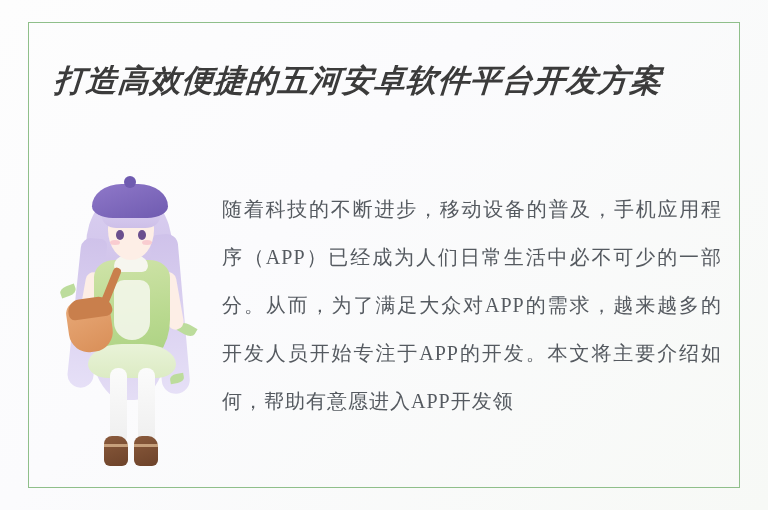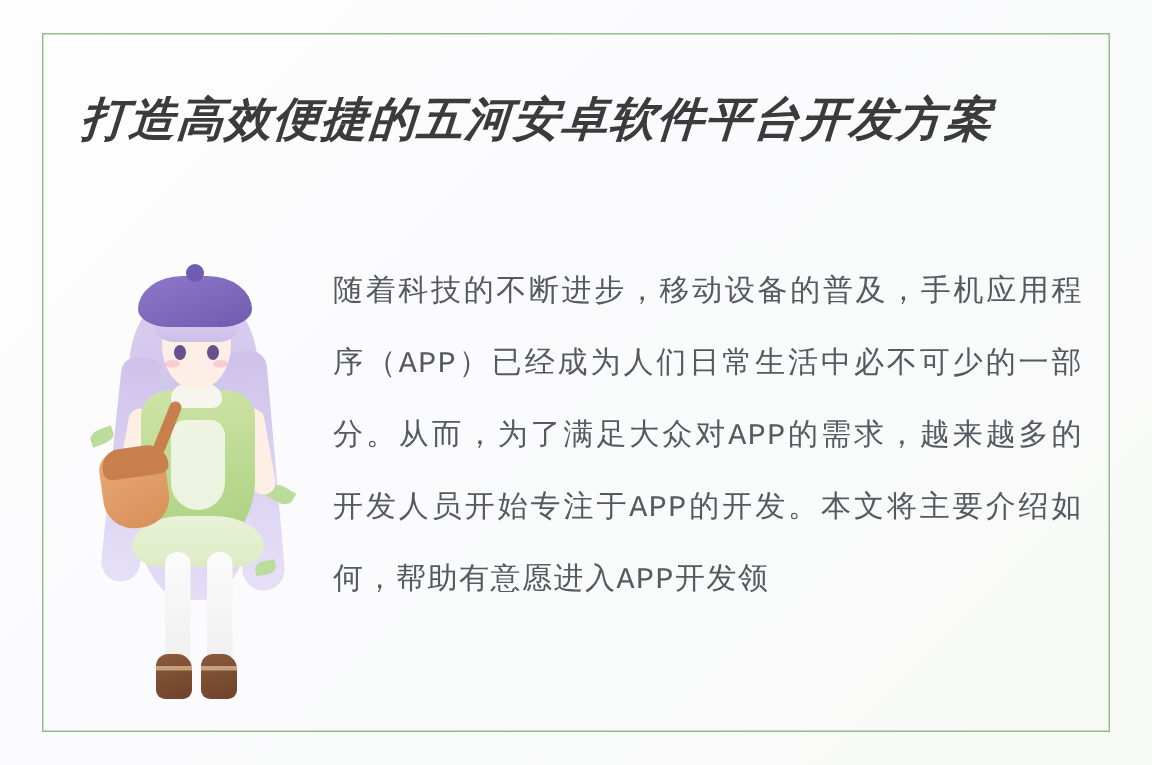--- a/index.html
+++ b/index.html
@@ -41,23 +41,23 @@
     font-weight: bold;
     line-height: 44px;
     letter-spacing: 1px;
     color: #3b3b3b;
     font-style: italic;
     transform: skewX(-4deg);
   }
   .body-text {
     position: absolute;
     left: 222px;
-    top: 172px;
+    top: 185px;
     width: 500px;
-    font-family: Liberation Mono, monospace;
+    font-family: Liberation Serif, serif;
     font-size: 20px;
     line-height: 48px;
     color: #555a60;
     letter-spacing: 1px;
     text-align: justify;
   }
   
   .illustration {
     position: absolute;
     left: 52px;

